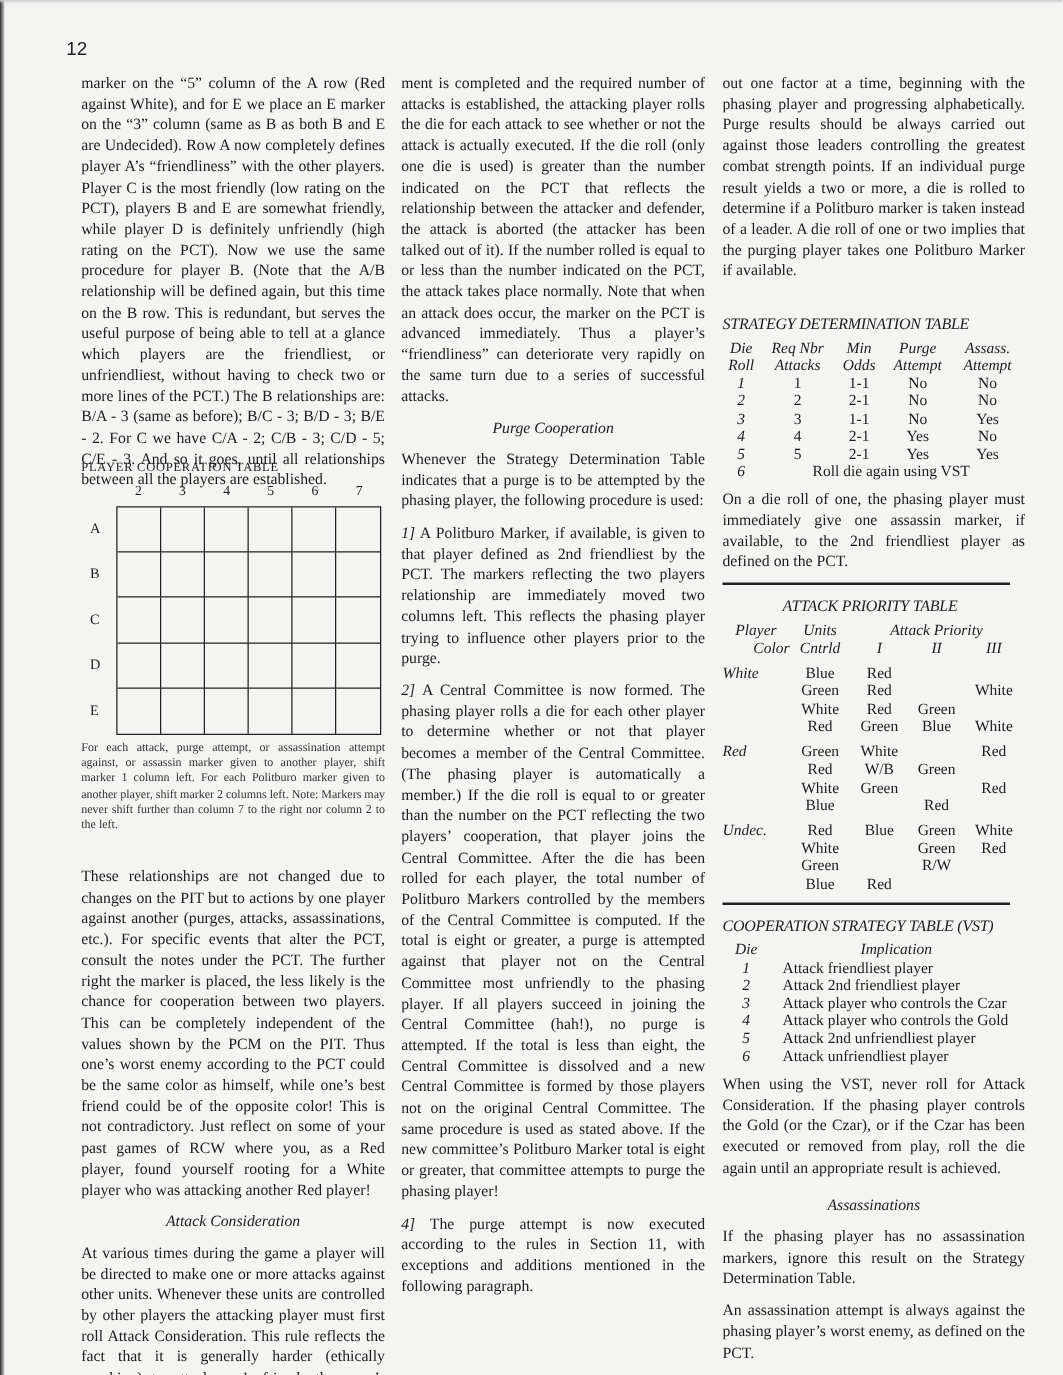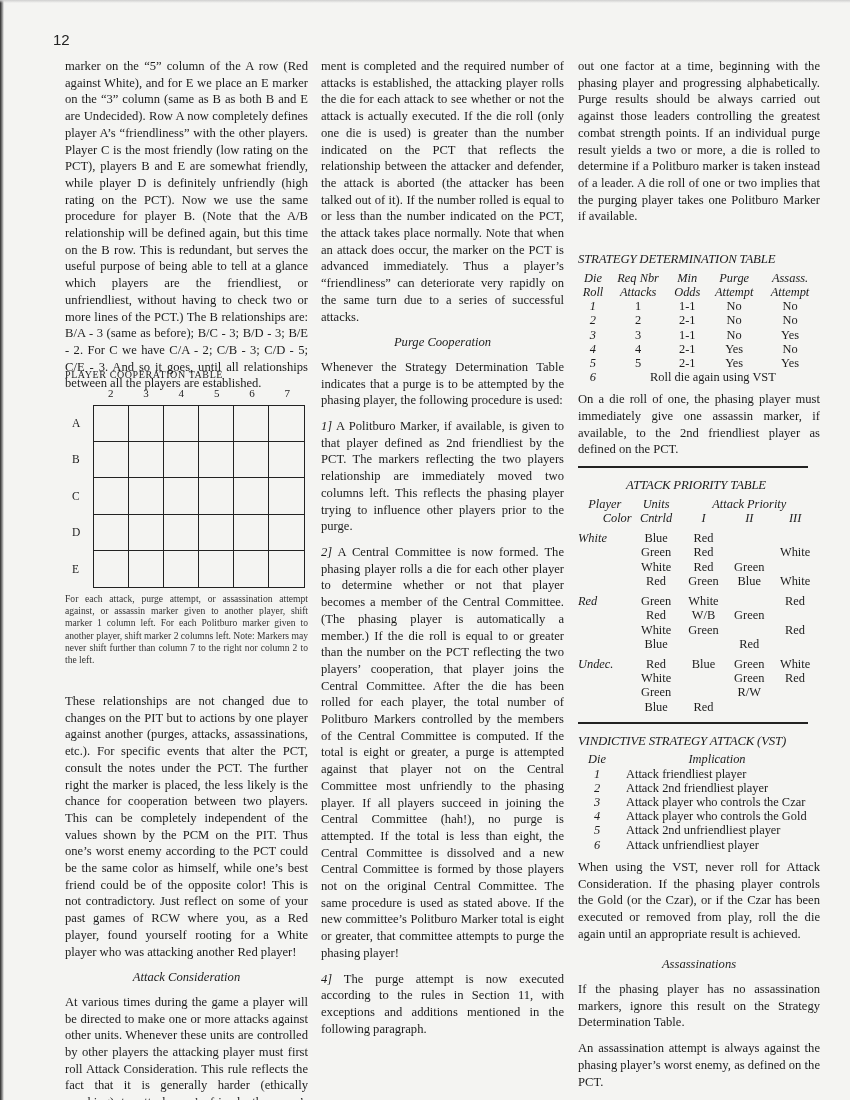--- a/index.html
+++ b/index.html
@@ -278,21 +278,21 @@
           <td></td>
           <td>Blue</td>
           <td>Red</td>
           <td></td>
           <td></td>
         </tr>
   </tbody>
     </table>
   <div class="rule"></div>
 
-  <div class="tbl-title">VINDICTIVE STRATEGY ATTACK (VST)</div>
+  <div class="tbl-title">COOPERATION STRATEGY TABLE (VST)</div>
   <table class="vst" style="width:240px;">
     <tbody>
         <tr>
       <th>Die</th>
       <th>Implication</th>
     </tr>
     <tr>
           <td class="die">1</td>
           <td class="impl">Attack friendliest player</td>
         </tr>

